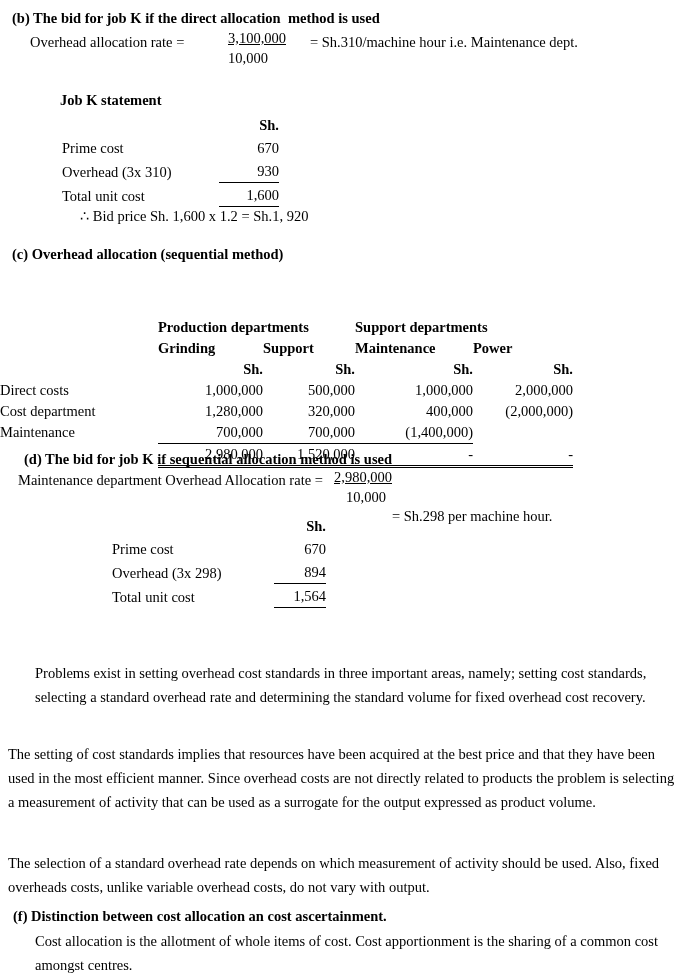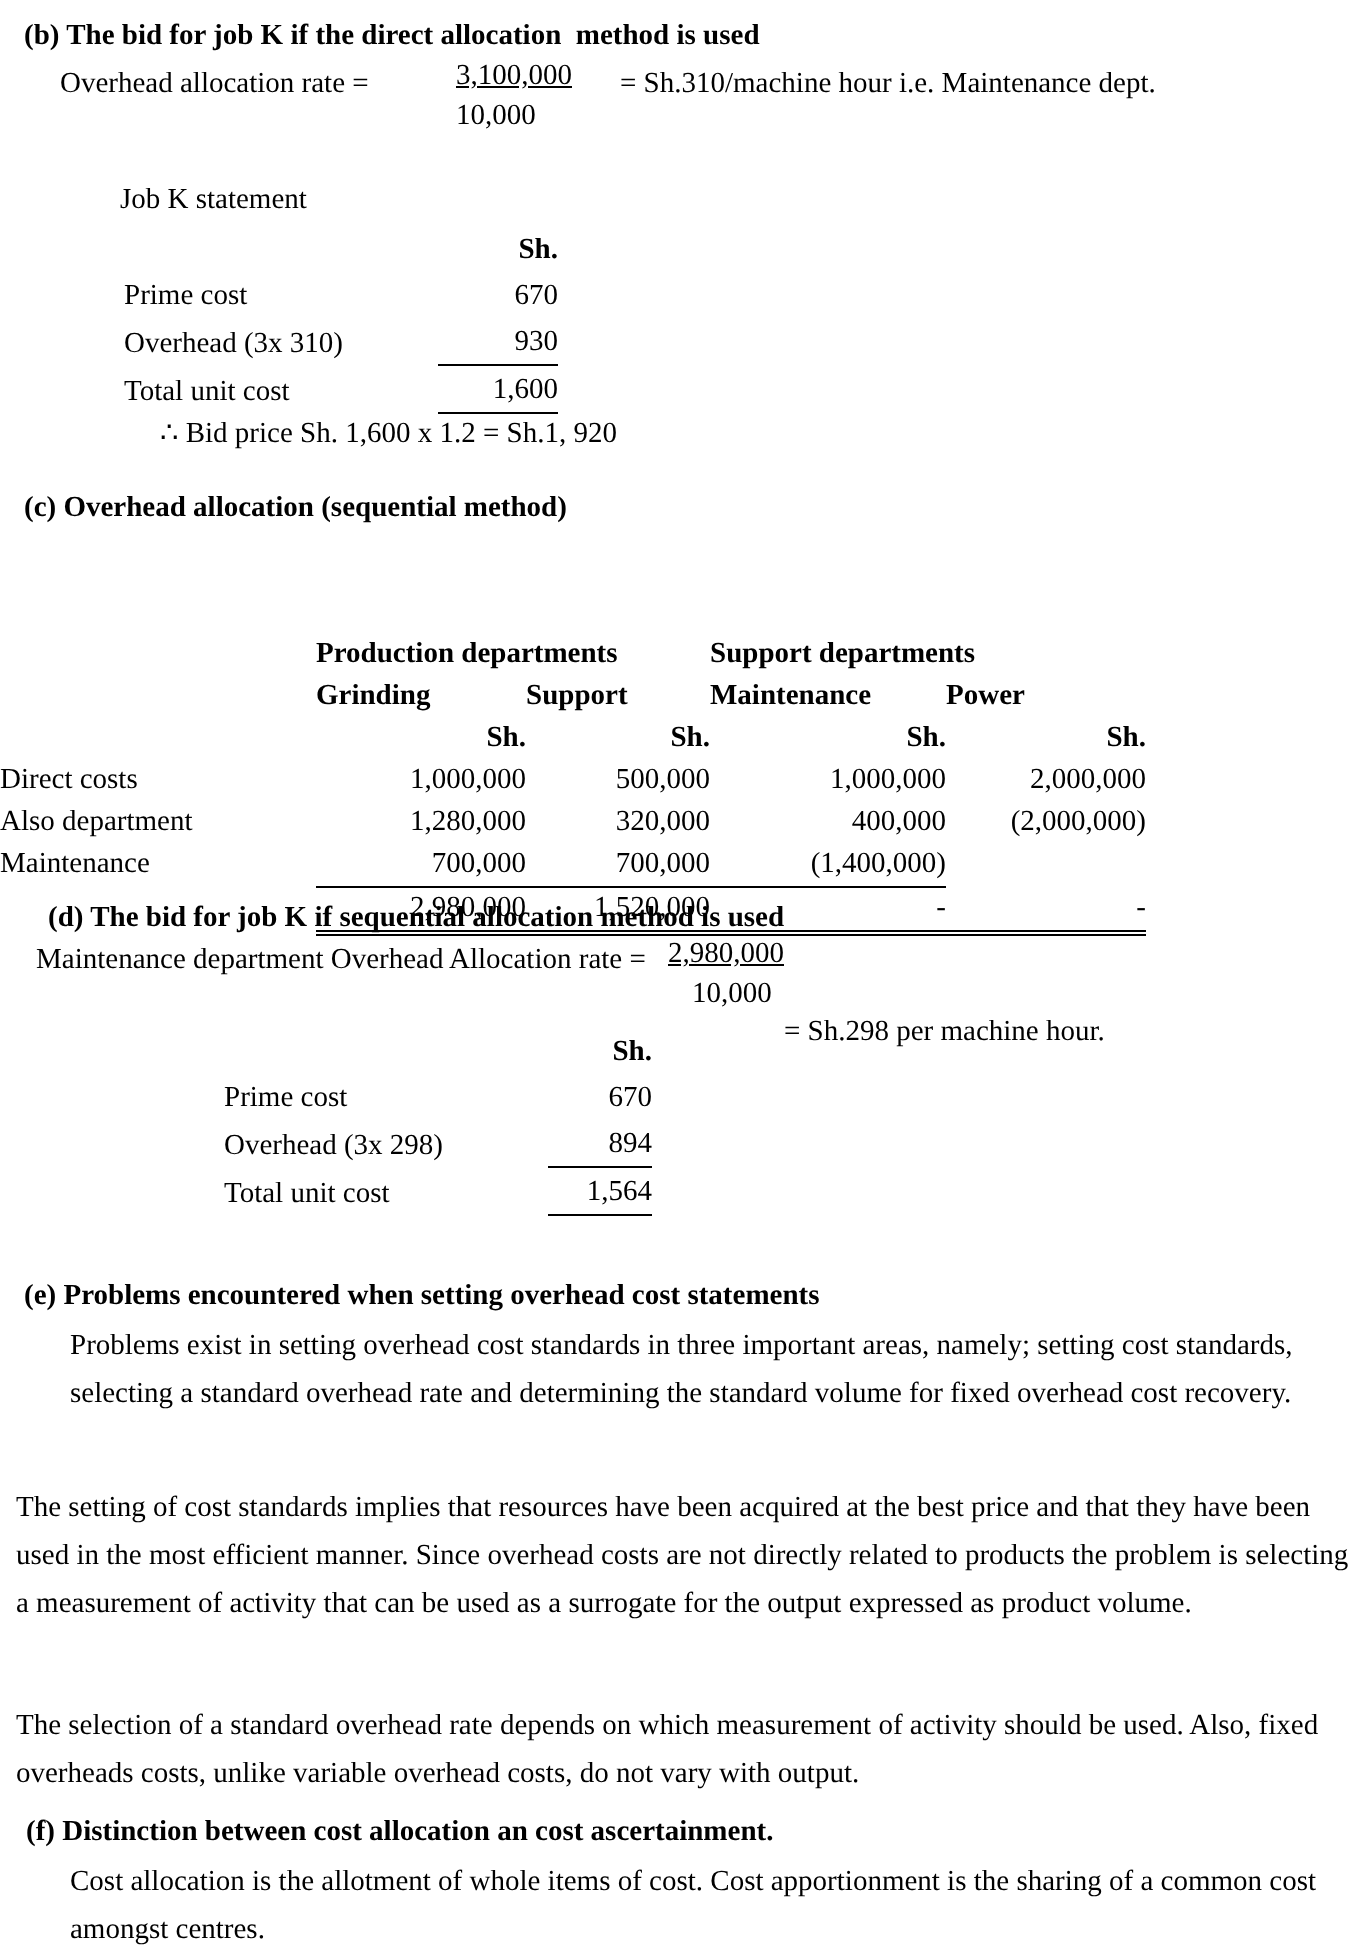--- a/index.html
+++ b/index.html
@@ -31,21 +31,21 @@
   
   .abs { position: absolute; white-space: pre; }
 
   
   #secB { top: 10px; left: 12px; }
   #bRateLabel { top: 34px; left: 30px; }
   #bRateNum { top: 30px; left: 228px; text-decoration: underline; }
   #bRateDen { top: 50px; left: 228px; }
   #bRateRest { top: 34px; left: 310px; }
 
-  #jobKTitle { top: 92px; left: 60px; font-weight: normal; }
+  #jobKTitle { top: 92px; left: 60px; font-weight: bold; }
   #bTbl { top: 113px; left: 60px; }
   #bTbl td { padding: 0; font-size: 14.5px; line-height: 21px; }
   .lbl-col { width: 155px; }
   .num-col { width: 60px; text-align: right; }
   .uline-cell { border-bottom: 1px solid #000; margin-top: 13px; }
   .dbl-cell { border-bottom: 1px solid #000; }
 
   #bidB { top: 208px; left: 80px; }
 
   
@@ -147,21 +147,21 @@
         <td class="shhead">Sh.</td>
       </tr>
       <tr>
         <td class="rowlabel">Direct costs</td>
         <td>1,000,000</td>
         <td>500,000</td>
         <td>1,000,000</td>
         <td>2,000,000</td>
       </tr>
       <tr>
-        <td class="rowlabel">Also department</td>
+        <td class="rowlabel">Cost department</td>
         <td>1,280,000</td>
         <td>320,000</td>
         <td>400,000</td>
         <td>(2,000,000)</td>
       </tr>
       <tr>
         <td class="rowlabel">Maintenance</td>
         <td class="underline-num">700,000</td>
         <td class="underline-num">700,000</td>
         <td class="underline-num">(1,400,000)</td>
@@ -196,21 +196,20 @@
       <td class="lbl-col">Overhead (3x 298)</td>
       <td class="num-col uline-cell">894</td>
     </tr>
     <tr>
       <td class="lbl-col">Total unit cost</td>
       <td class="num-col dbl-cell">1,564</td>
     </tr>
   </tbody></table>
 
 
-  <div class="abs sec-head" id="secE">(e) Problems encountered when setting overhead cost statements</div>
   <div class="abs" id="eBody">Problems exist in setting overhead cost standards in three important areas, namely; setting cost standards, selecting a standard overhead rate and determining the standard volume for fixed overhead cost recovery.</div>
   <div class="abs" id="eP2">The setting of cost standards implies that resources have been acquired at the best price and that they have been used in the most efficient manner. Since overhead costs are not directly related to products the problem is selecting a measurement of activity that can be used as a surrogate for the output expressed as product volume.</div>
   <div class="abs" id="eP3">The selection of a standard overhead rate depends on which measurement of activity should be used. Also, fixed overheads costs, unlike variable overhead costs, do not vary with output.</div>
 
   <div class="abs sec-head" id="secF">(f) Distinction between cost allocation an cost ascertainment.</div>
   <div class="abs" id="fBody">Cost allocation is the allotment of whole items of cost. Cost apportionment is the sharing of a common cost amongst centres.</div>
 
 </div>
 
 </body></html>

